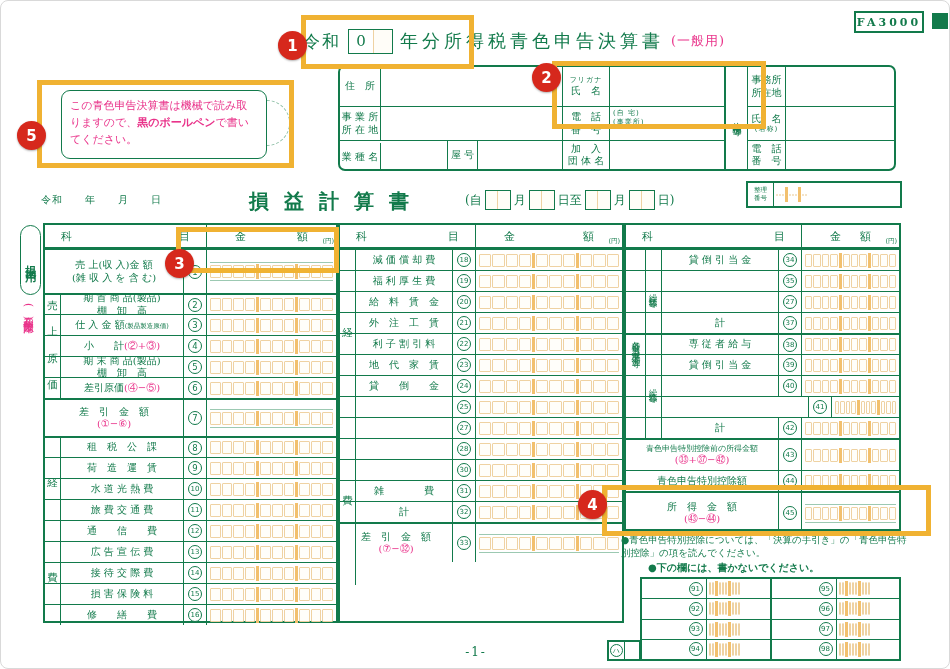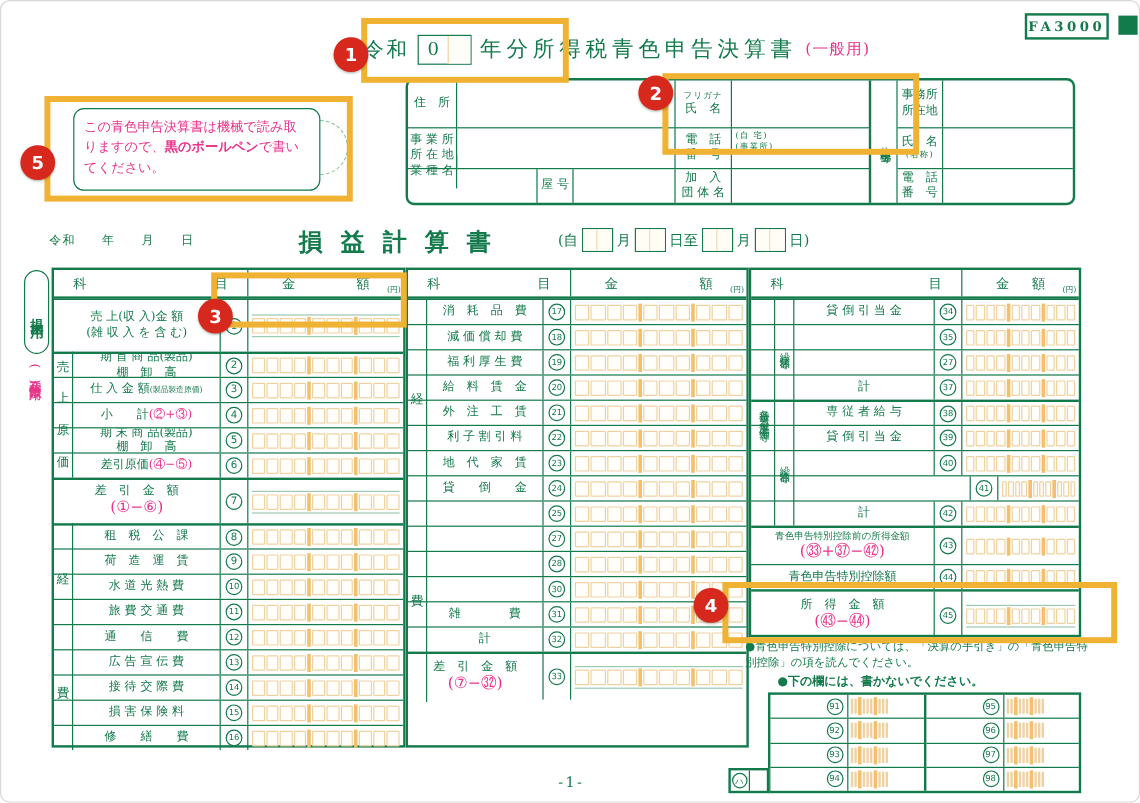--- a/index.html
+++ b/index.html
@@ -94,21 +94,21 @@
   .ghead .hamt { flex:1; position:relative; display:flex; align-items:center;
                  justify-content:space-between; padding:0 28px; color:var(--g); font-size:11px; }
   .ghead .unit { position:absolute; right:2px; bottom:1px; font-size:6.5px; }
 
   .grow { display:flex; border-top:1px solid var(--g); align-items:stretch; }
   .grow:first-of-type { border-top:none; }
   .grow.tt { border-top:2px solid var(--g); }
   .lab { display:flex; flex-direction:column; align-items:center; justify-content:center;
          color:var(--g); font-size:10px; line-height:1.25; overflow:hidden; white-space:nowrap; }
   .lab .sm { font-size:6.5px; }
-  .lab .f2 { font-size:13px; }
+  .lab .f2 { font-size:10px; }
   .num { display:flex; align-items:center; justify-content:center;
          border-left:1px solid var(--g); border-right:1px solid var(--g); }
   .circ { width:14px; height:14px; border:1px solid var(--g); border-radius:50%;
           display:inline-flex; align-items:center; justify-content:center;
           font-size:8.5px; color:var(--g); background:#fff;
           font-family:"DejaVu Sans","Liberation Sans",sans-serif; }
   .circ.c2 { font-size:7px; }
   .amt { flex:1; display:flex; flex-direction:column; justify-content:center; padding:0 3px; }
   .digits { display:flex; gap:1px; align-items:center; }
   .dcell { flex:1; height:13px; border:1px solid var(--cb); background:#fffefa; border-radius:1px; }
@@ -192,21 +192,21 @@
     <div class="ic val" style="left:270px;top:40px;width:115px;height:34px">
       <span class="tiny">(自 宅)</span>
       <span class="tiny">(事業所)</span>
     </div>
     <div class="ic" style="left:408px;top:40px;width:38px;height:34px">
       <span>氏　名</span>
         <span class="tiny">(名称)</span>
     </div>
     <div class="ic val noborder-r" style="left:446px;top:40px;width:108px;height:34px"></div>
 
-    <div class="ic noborder-b" style="left:0;top:62px;width:41px;height:28px">
+    <div class="ic noborder-b" style="left:0;top:76px;width:41px;height:28px">
         <span>業 種 名</span>
       </div>
     <div class="ic val noborder-b" style="left:41px;top:74px;width:67px;height:28px"></div>
     <div class="ic noborder-b" style="left:108px;top:74px;width:30px;height:28px">
         <span>屋 号</span>
       </div>
     <div class="ic val noborder-b" style="left:138px;top:74px;width:85px;height:28px"></div>
     <div class="ic noborder-b" style="left:223px;top:74px;width:47px;height:28px">
       <span>加　入</span>
         <span>団 体 名</span>
@@ -239,20 +239,40 @@
         <span class="dc"></span>
         <span class="dc"></span>
       </span>
     <span>月</span>
     <span class="dpair">
         <span class="dc"></span>
         <span class="dc"></span>
       </span>
     <span>日)</span>
   </div>
+  <div class="abs" id="seiri">
+    <div class="slab">
+      <span>整理</span>
+        <span>番号</span>
+    </div>
+    <div class="scells" id="seiri-cells">
+        <div class="digits">
+          <div class="dcell"></div>
+          <div class="dcell"></div>
+          <div class="dcell"></div>
+          <div class="dsep"></div>
+          <div class="dcell"></div>
+          <div class="dcell"></div>
+          <div class="dcell"></div>
+          <div class="dsep"></div>
+          <div class="dcell"></div>
+          <div class="dcell"></div>
+        </div>
+      </div>
+  </div>
 
   <div class="abs" id="submit-cap">提出用</div>
   <div class="abs" id="year-note">(令和二年分以降用)</div>
 
   <div class="group" id="gleft">
       <div class="ghead">
         <div class="hitem" style="width: 162px;">
           <span>科</span>
           <span>目</span>
         </div>
@@ -668,44 +688,20 @@
   <div class="group" id="gmiddle">
       <div class="ghead">
         <div class="hitem" style="width: 136px;">
           <span>科</span>
           <span>目</span>
         </div>
         <div class="hamt">
           <span>金</span>
           <span>額</span>
           <span class="unit">(円)</span>
-        </div>
-      </div>
-      <div class="grow" style="height: 21px;">
-        <div class="lab" style="margin-left: 16px; width: 96px;">
-          <span><span class="grn">消　耗　品　費</span></span>
-        </div>
-        <div class="num" style="width: 24px;">
-          <span class="circ c2">17</span>
-        </div>
-        <div class="amt">
-          <div class="digits">
-            <div class="dcell"></div>
-            <div class="dcell"></div>
-            <div class="dcell"></div>
-            <div class="dcell"></div>
-            <div class="dsep"></div>
-            <div class="dcell"></div>
-            <div class="dcell"></div>
-            <div class="dcell"></div>
-            <div class="dsep"></div>
-            <div class="dcell"></div>
-            <div class="dcell"></div>
-            <div class="dcell"></div>
-          </div>
         </div>
       </div>
       <div class="grow" style="height: 21px;">
         <div class="lab" style="margin-left: 16px; width: 96px;">
           <span><span class="grn">減 価 償 却 費</span></span>
         </div>
         <div class="num" style="width: 24px;">
           <span class="circ c2">18</span>
         </div>
         <div class="amt">

